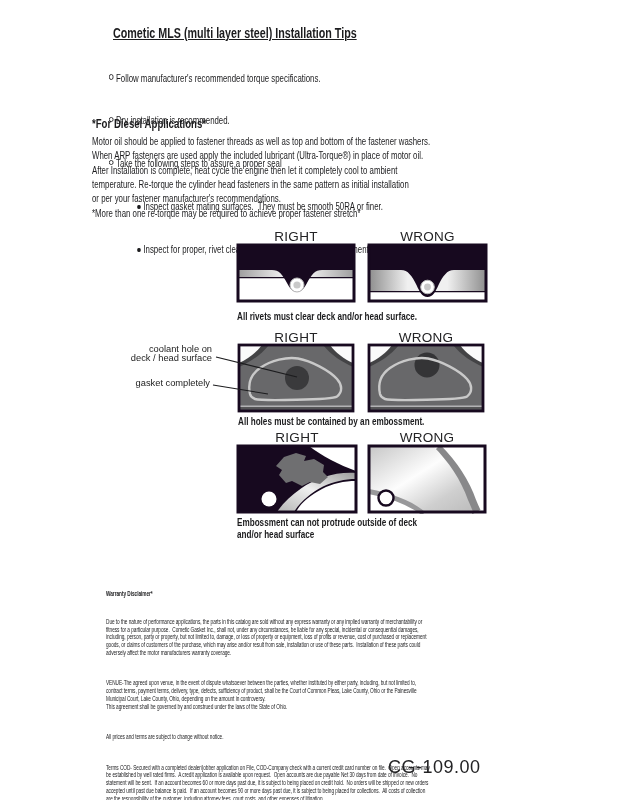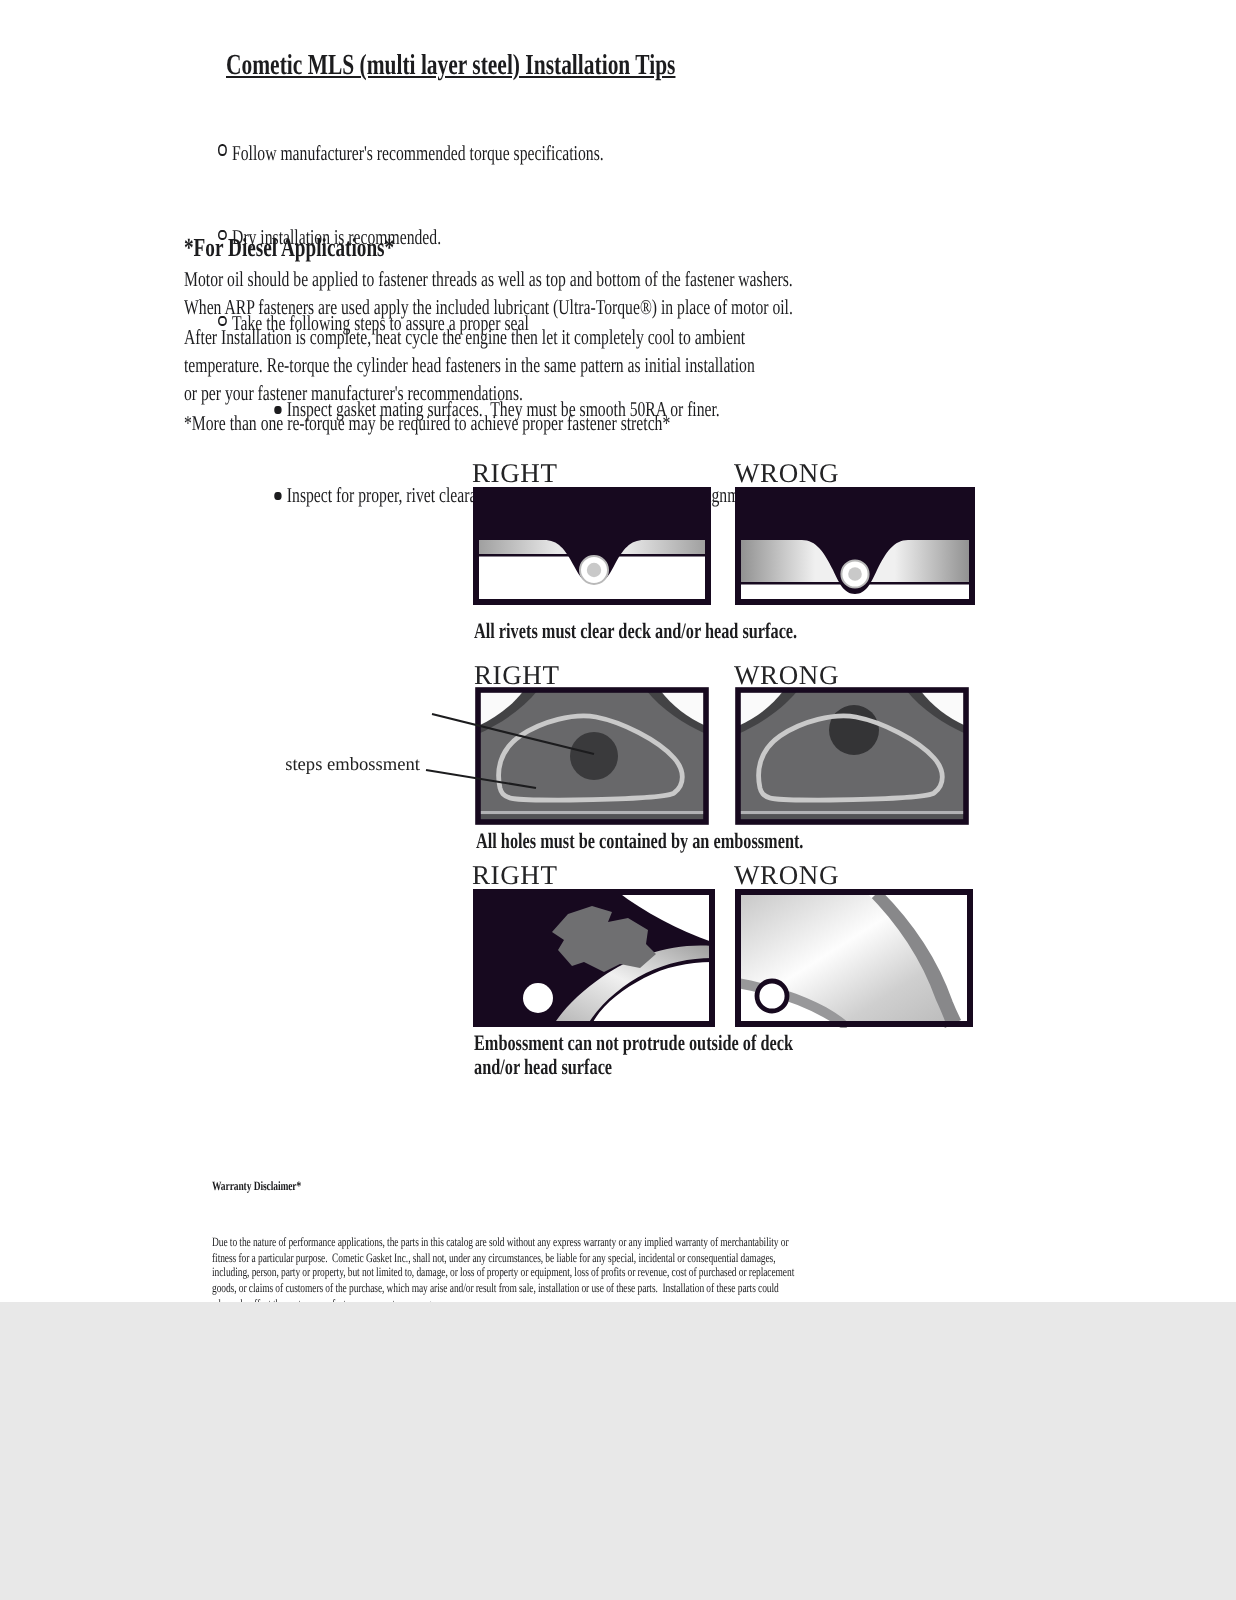--- a/index.html
+++ b/index.html
@@ -1,38 +1,38 @@
 <!DOCTYPE html>
 <html><head>
 <meta charset="utf-8">
 <style>
   html,body{margin:0;padding:0;background:#e8e8e8;}
-  .page{position:relative;width:618px;height:651px;background:#ffffff;overflow:hidden;
-        font-family:Liberation Serif, serif;color:#1c1c1e;}
+  .page{position:relative;width:618px;height:800px;background:#ffffff;overflow:hidden;
+        font-family:Liberation Sans, sans-serif;color:#1c1c1e;}
   .abs{position:absolute;}
   .cond{transform:scaleX(0.74);transform-origin:0 0;white-space:pre-wrap;}
   .nowrap{white-space:nowrap;}
 
   #title{left:113px;top:25px;font-size:14.5px;font-weight:bold;text-decoration:underline;}
 
   #tips{left:109px;top:42px;font-size:10.6px;line-height:14.3px;width:620px;}
   .b1,.b2{white-space:pre;}
   .b1::before{content:"";display:inline-block;width:3.5px;height:3.5px;border:1px solid #1c1c1e;
               border-radius:50%;margin-right:4px;vertical-align:2px;}
   .b2{margin-left:38px;}
   .b2::before{content:"";display:inline-block;width:4.5px;height:4.5px;background:#1c1c1e;
               border-radius:50%;margin-right:4px;vertical-align:1px;}
 
   #diesel-h{left:92px;top:116px;font-size:13px;font-weight:bold;}
   .para{font-size:10.6px;line-height:14.2px;}
   #diesel-p1{left:92px;top:134px;}
   #diesel-p2{left:92px;top:163px;}
   #diesel-note{left:92px;top:206px;}
 
-  .figlabel{font-size:13.5px;letter-spacing:0.3px;color:#232325;}
+  .figlabel{font-size:13.5px;text-align:center;letter-spacing:0.3px;color:#232325;}
   .figcap{font-size:11px;font-weight:bold;}
 
   #f1-rl{left:236px;width:120px;top:229px;}
   #f1-wl{left:367px;width:121px;top:229px;}
   #f1-r{left:236px;top:243px;}
   #f1-w{left:367px;top:243px;}
   #f1-cap{left:237px;top:310px;}
 
   #f2-rl{left:237px;width:118px;top:330px;}
   #f2-wl{left:367px;width:118px;top:330px;}
@@ -116,21 +116,23 @@
     <circle cx="60.5" cy="44" r="6.8" fill="#ffffff" stroke="#b9b9b9" stroke-width="1"></circle>
     <circle cx="60.5" cy="44" r="3.4" fill="#c9c9c9"></circle>
     <rect x="2" y="2" width="117" height="56" fill="none" stroke="#17091f" stroke-width="3"></rect>
   </svg>
 
   <div class="abs cond figcap nowrap" id="f1-cap">All rivets must clear deck and/or head surface.</div>
 
   <div class="abs figlabel" id="f2-rl">RIGHT</div>
   <div class="abs figlabel" id="f2-wl">WRONG</div>
 
-  <div class="abs ann" id="ann2">steps embossment</div>
+  <div class="abs ann" id="ann1">coolant hole on
+deck / head surface</div>
+  <div class="abs ann" id="ann2">gasket completely</div>
 
   <svg class="abs" id="f2-r" width="118" height="70" viewBox="0 0 118 70">
     <rect x="2" y="2" width="114" height="66" fill="#68686a"></rect>
     <path d="M2,2 H32 C24,12 13,19 2,24 Z" fill="#434345"></path>
     <path d="M2,2 H25 C19,10 11,16 2,20 Z" fill="#fafafa"></path>
     <path d="M116,2 H86 C94,12 105,19 116,24 Z" fill="#434345"></path>
     <path d="M116,2 H93 C99,10 107,16 116,20 Z" fill="#fafafa"></path>
     <rect x="2" y="62.5" width="114" height="1.6" fill="#b2b2b4"></rect>
     <rect x="2" y="64.1" width="114" height="3.9" fill="#535355"></rect>
     <path d="M13,51 C11,42 13,32 23,25 C34,17.5 50,13.5 61,15.5 C74,18 92,27 100,36 C105,41.5 106,49 100,53.5 C95,57 24,58 18,56 C14.5,54.8 13.6,53.4 13,51 Z" fill="none" stroke="#c9c9c9" stroke-width="2.4"></path>

